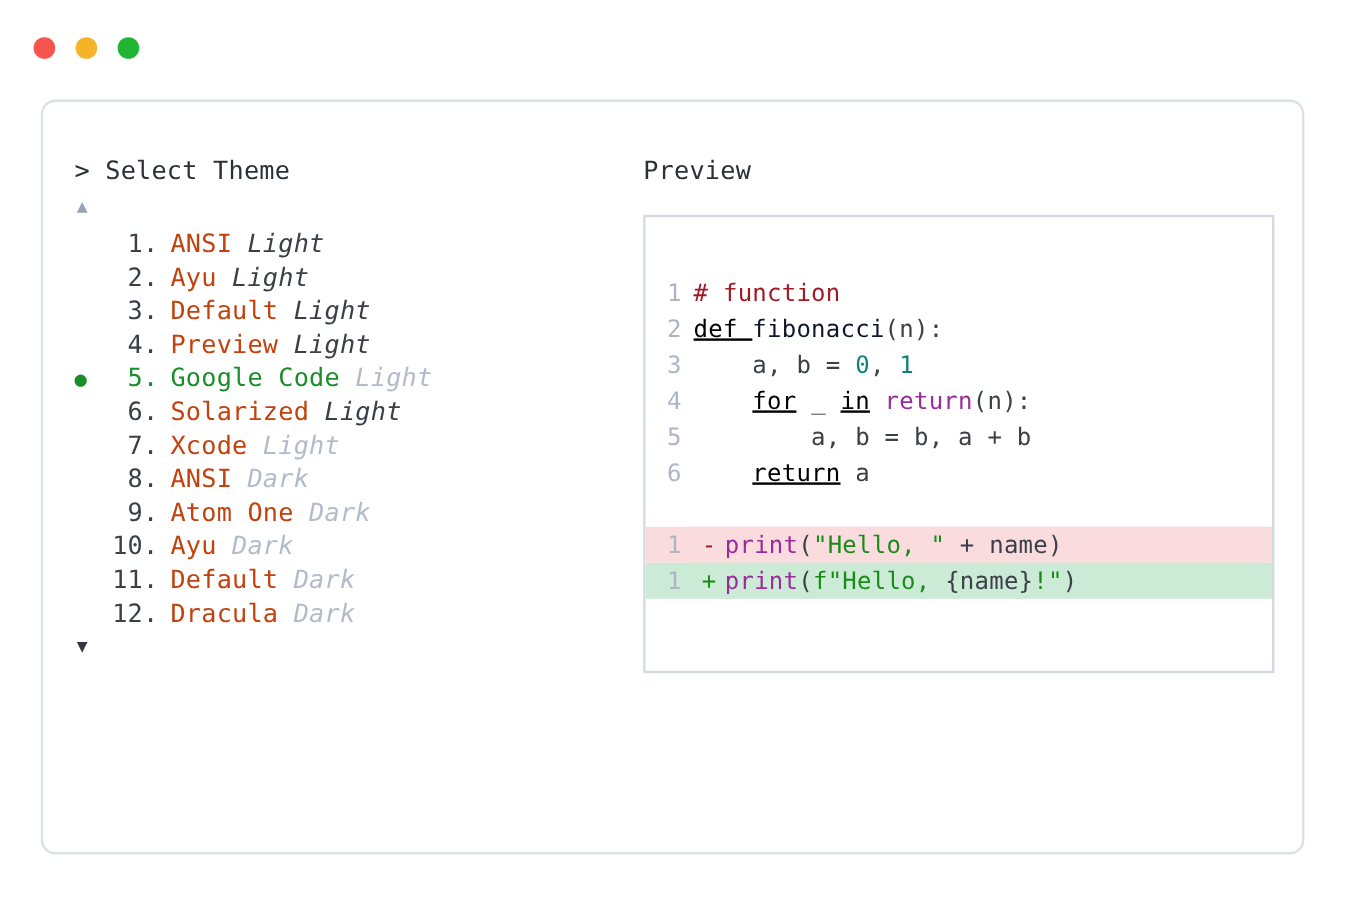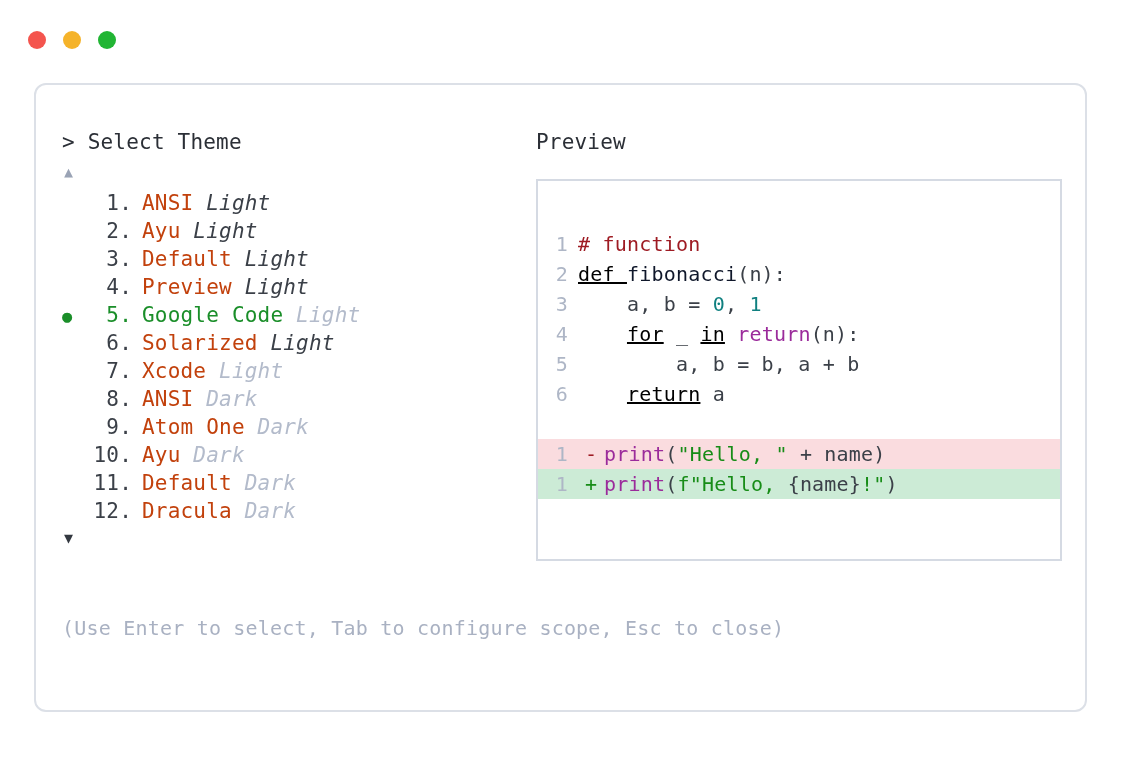--- a/index.html
+++ b/index.html
@@ -237,21 +237,20 @@
           <div class="theme-row"><span class="row-bullet empty">●</span><span class="row-index">8.</span><span class="row-name">ANSI</span><span class="row-suffix"> Dark</span></div>
           <div class="theme-row"><span class="row-bullet empty">●</span><span class="row-index">9.</span><span class="row-name">Atom One</span><span class="row-suffix"> Dark</span></div>
           <div class="theme-row"><span class="row-bullet empty">●</span><span class="row-index">10.</span><span class="row-name">Ayu</span><span class="row-suffix"> Dark</span></div>
           <div class="theme-row"><span class="row-bullet empty">●</span><span class="row-index">11.</span><span class="row-name">Default</span><span class="row-suffix"> Dark</span></div>
           <div class="theme-row"><span class="row-bullet empty">●</span><span class="row-index">12.</span><span class="row-name">Dracula</span><span class="row-suffix"> Dark</span></div>
         </div>
 
       <div id="scroll-down-indicator" class="scroll-arrow">▼</div>
     </div>
 
-    <div id="footer-hint">(Use Enter to select, Tab to configure scope, Esc to close)</div>
 
     <div id="preview-column">
       <div id="preview-title">Preview</div>
       <div id="code-panel">
         <div id="code-scroll">
             <div class="code-line"><span class="ln">1</span><span class="code-text"><span class="t-comment"># function</span></span></div>
             <div class="code-line"><span class="ln">2</span><span class="code-text"><span class="t-keyword">def </span><span class="t-func">fibonacci</span><span class="t-plain">(n):</span></span></div>
             <div class="code-line"><span class="ln">3</span><span class="code-text"><span class="t-plain">    a, b = </span><span class="t-number">0</span><span class="t-plain">, </span><span class="t-number">1</span></span></div>
             <div class="code-line"><span class="ln">4</span><span class="code-text"><span class="t-plain">    </span><span class="t-keyword">for</span><span class="t-plain"> _ </span><span class="t-keyword">in</span><span class="t-plain"> </span><span class="t-builtin">return</span><span class="t-plain">(n):</span></span></div>
             <div class="code-line"><span class="ln">5</span><span class="code-text"><span class="t-plain">        a, b = b, a + b</span></span></div>

